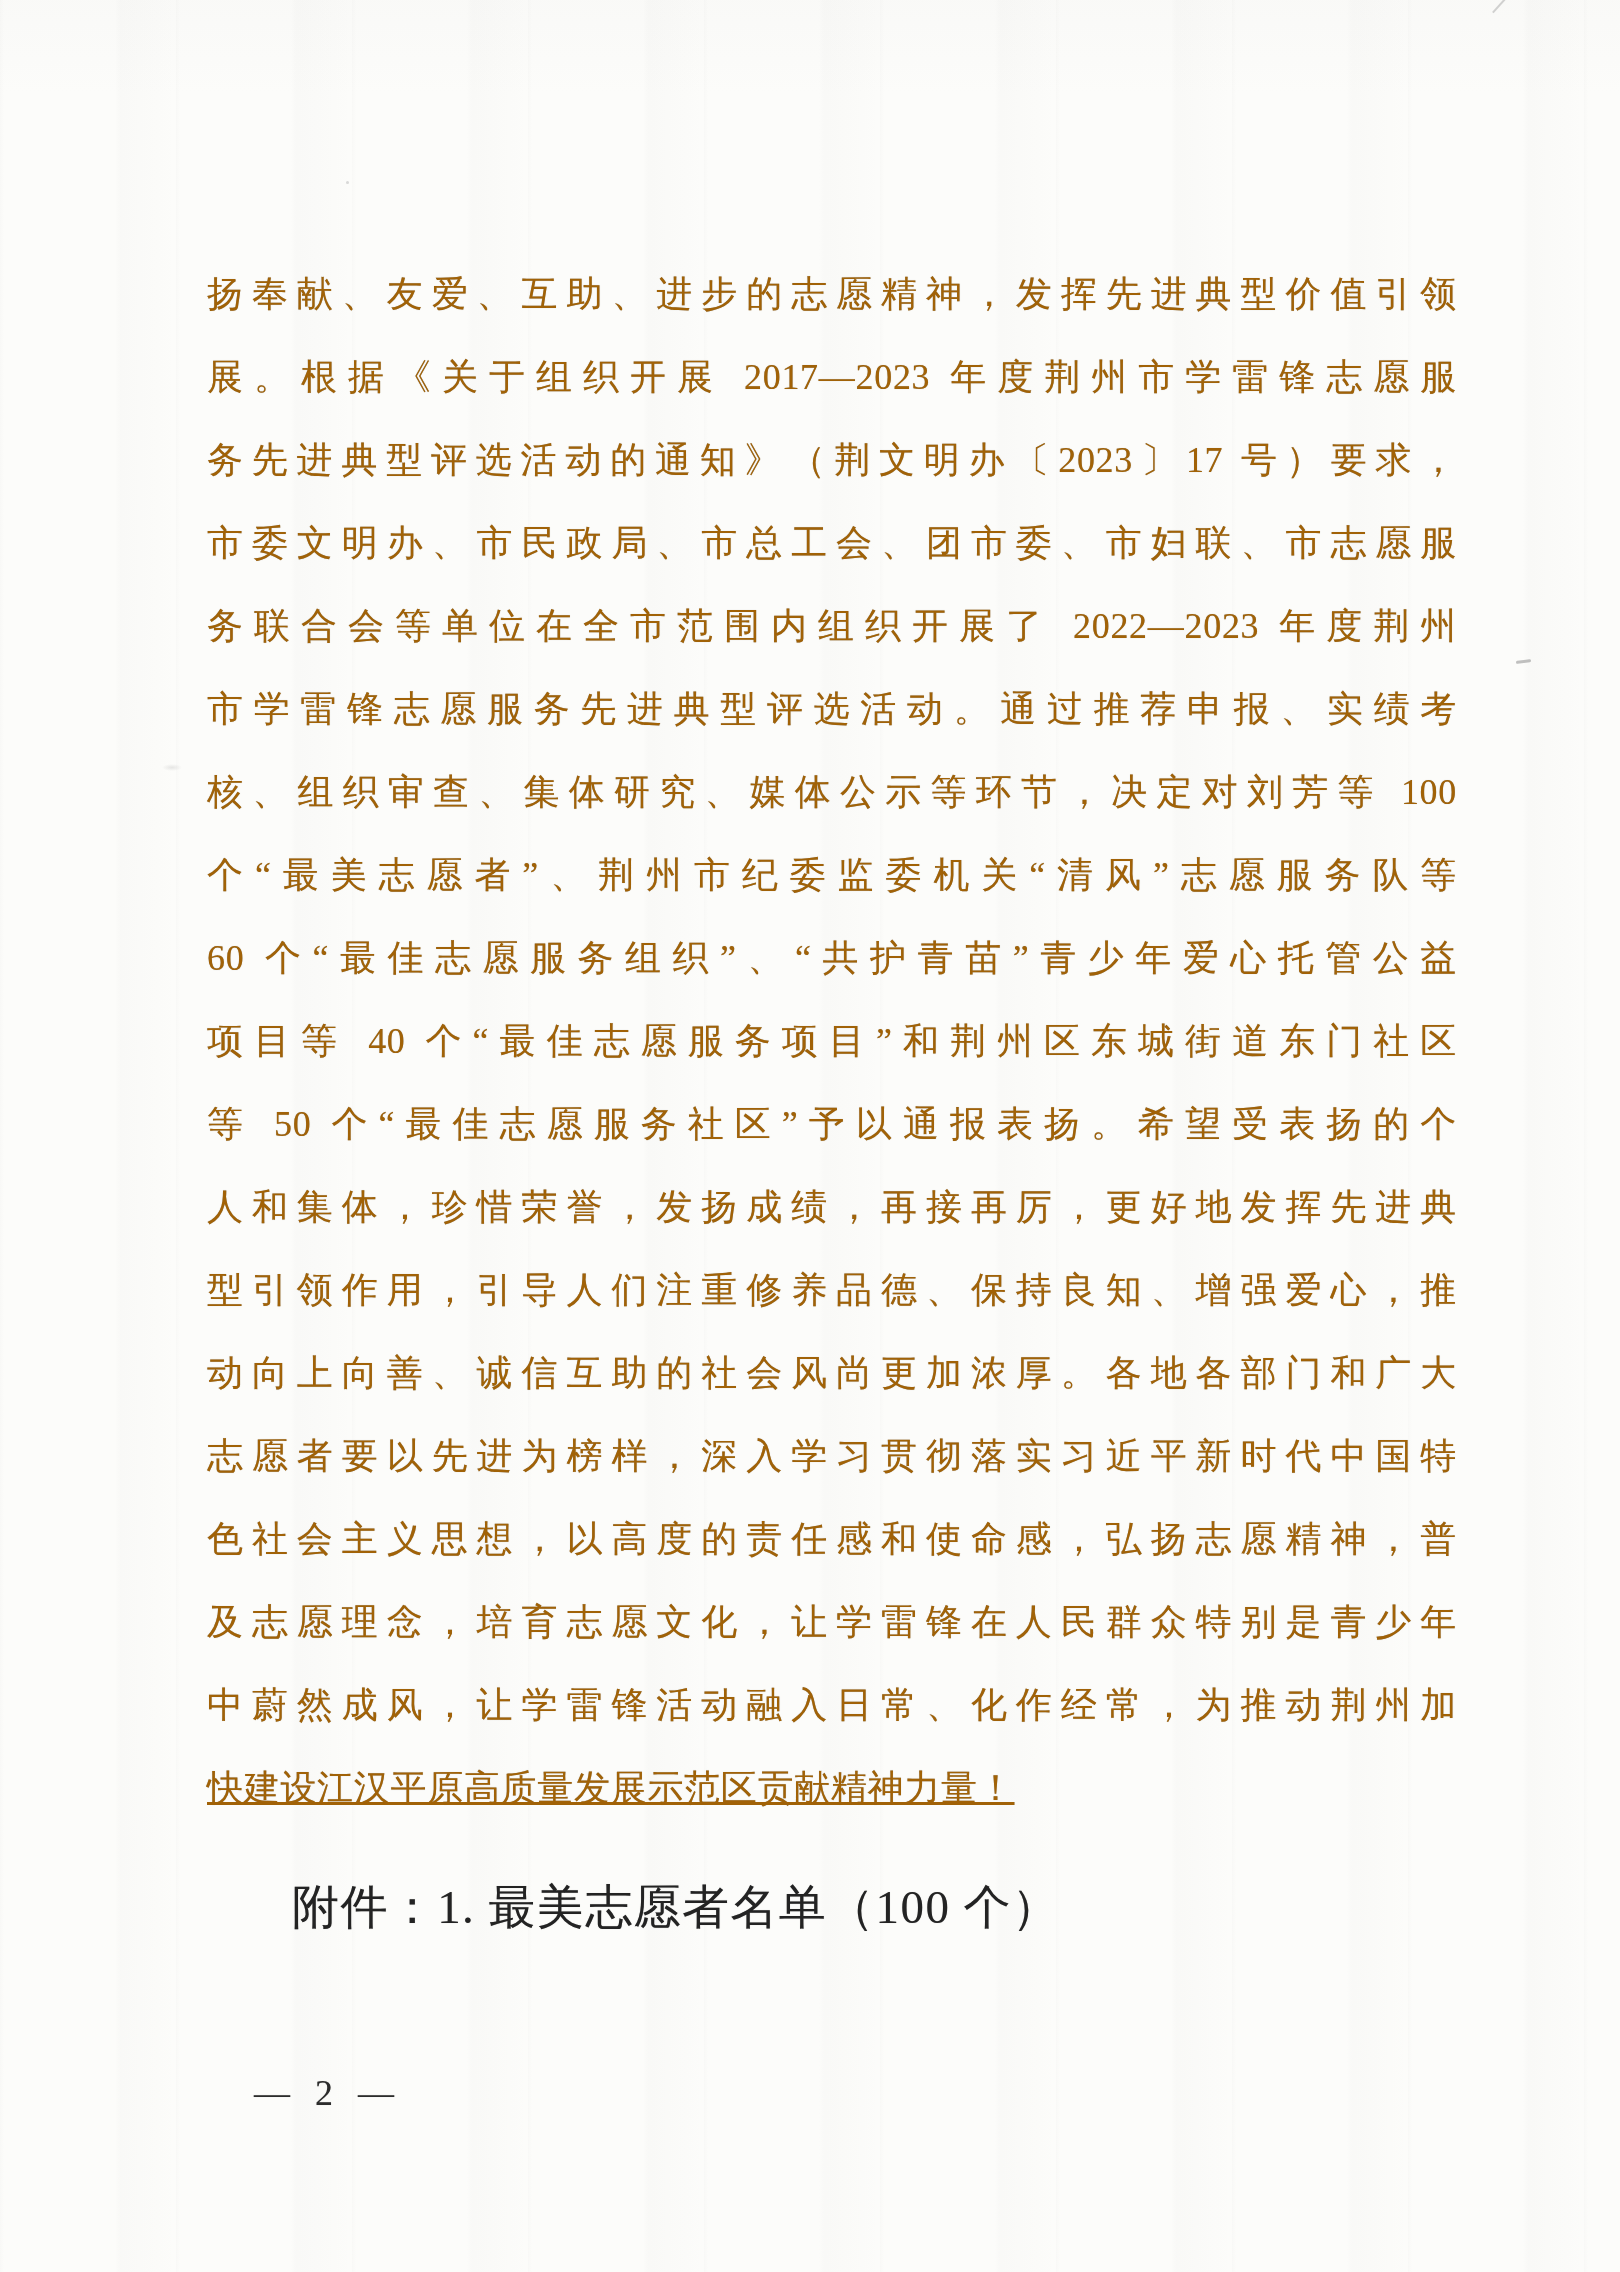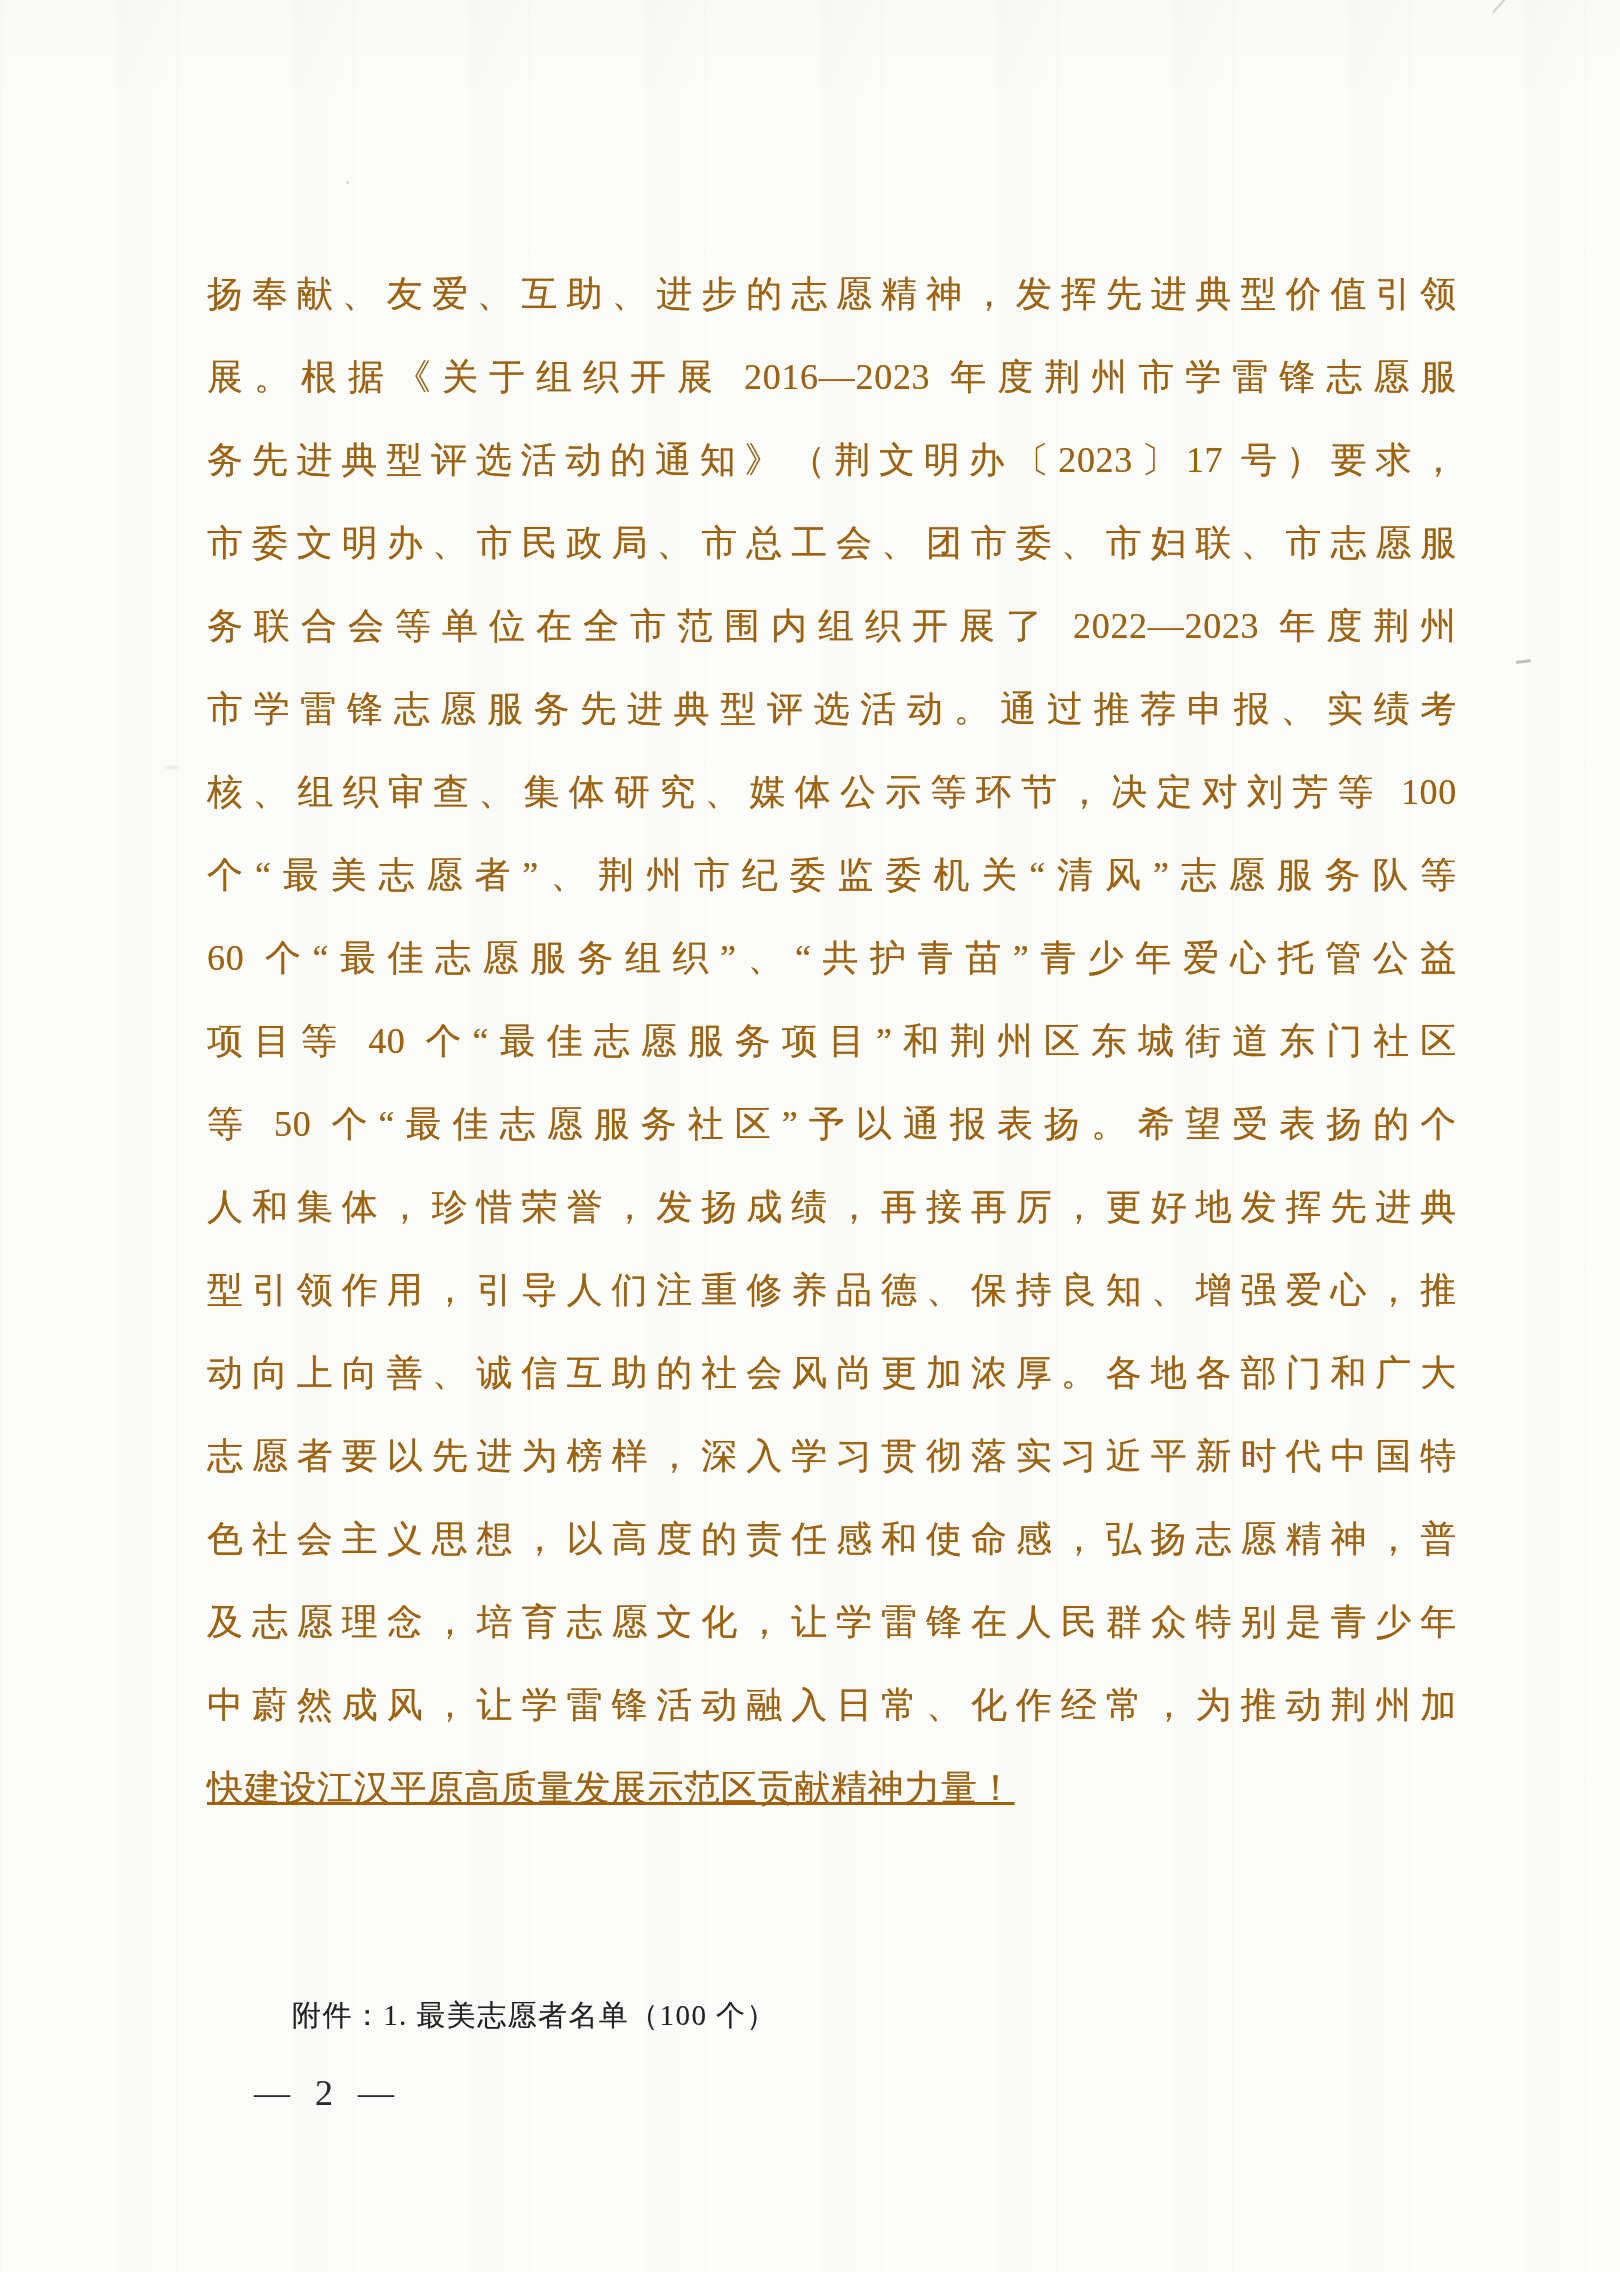--- a/index.html
+++ b/index.html
@@ -47,27 +47,27 @@
     text-shadow:0 0 0.7px rgba(50,50,50,0.45);
   }
   .line.last{
     text-align:left;
     text-align-last:left;
     text-decoration:underline;
   }
   .attachment{
     position:absolute;
     left:207px;
-    top:1974px;
+    top:1866px;
     width:1250px;
     height:83px;
     line-height:83px;
     padding-left:85px;
     box-sizing:border-box;
-    font-size:29px;
+    font-size:47px;
     letter-spacing:1.4px;
     color:#232323;
     text-shadow:0 0 0.7px rgba(50,50,50,0.45);
   }
   .page-number{
     position:absolute;
     left:254px;
     top:2070px;
     font-size:36px;
     line-height:47px;
@@ -95,21 +95,21 @@
     background:#b5b5b5; opacity:.5; border-radius:50%;
   }
 </style>
 </head>
 <body>
 
 <div class="page">
 
   <div class="body-text">
     <div class="line">扬奉献、友爱、互助、进步的志愿精神，发挥先进典型价值引领</div>
-    <div class="line">展。根据《关于组织开展 2016—2023 年度荆州市学雷锋志愿服</div>
+    <div class="line">展。根据《关于组织开展 2017—2023 年度荆州市学雷锋志愿服</div>
     <div class="line">务先进典型评选活动的通知》（荆文明办〔2023〕17 号）要求，</div>
     <div class="line">市委文明办、市民政局、市总工会、团市委、市妇联、市志愿服</div>
     <div class="line">务联合会等单位在全市范围内组织开展了 2022—2023 年度荆州</div>
     <div class="line">市学雷锋志愿服务先进典型评选活动。通过推荐申报、实绩考</div>
     <div class="line">核、组织审查、集体研究、媒体公示等环节，决定对刘芳等 100</div>
     <div class="line">个“最美志愿者”、荆州市纪委监委机关“清风”志愿服务队等</div>
     <div class="line">60 个“最佳志愿服务组织”、“共护青苗”青少年爱心托管公益</div>
     <div class="line">项目等 40 个“最佳志愿服务项目”和荆州区东城街道东门社区</div>
     <div class="line">等 50 个“最佳志愿服务社区”予以通报表扬。希望受表扬的个</div>
     <div class="line">人和集体，珍惜荣誉，发扬成绩，再接再厉，更好地发挥先进典</div>

